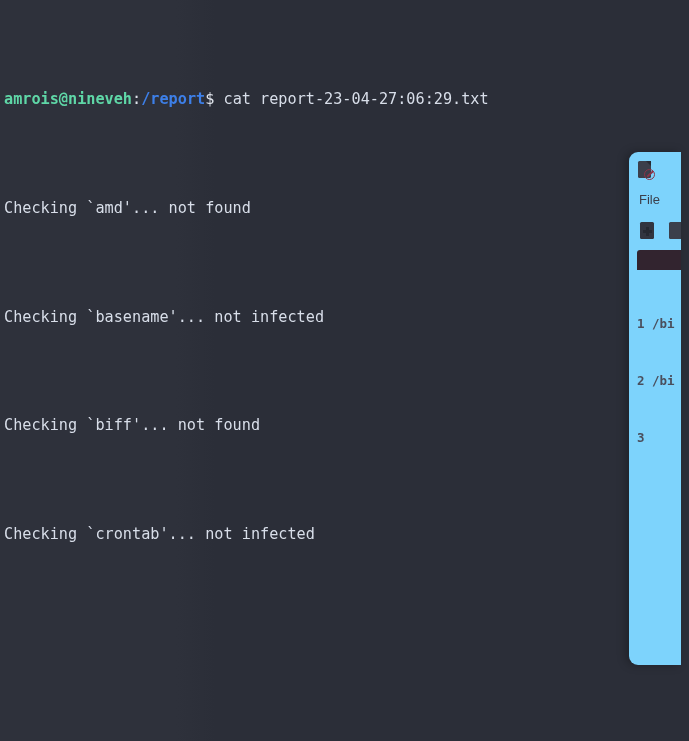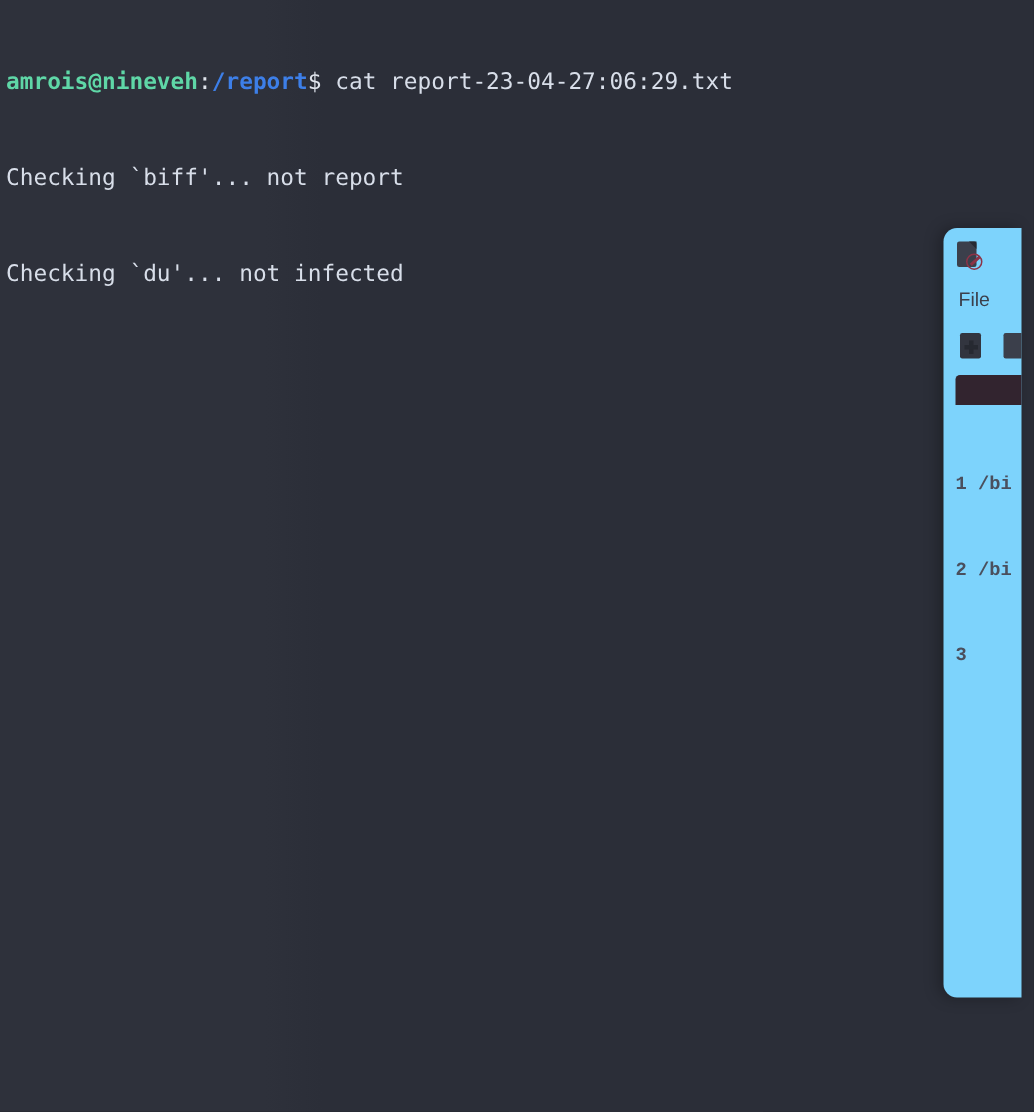--- a/index.html
+++ b/index.html
@@ -40,20 +40,21 @@
     padding: 2px 0 0 4px;
     font-size: 15.2px;
     line-height: 21.2px;
     color: #d8dee9;
     letter-spacing: 0px;
     white-space: pre;
   }
   .tline {
     white-space: pre;
     height: 21.2px;
+    margin-top: 45px;
   }
   .p-user   { color: #5fd7a7; font-weight: bold; }
   .p-colon  { color: #dfe3eb; }
   .p-path   { color: #3d7fe8; font-weight: bold; }
   .p-dollar { color: #dfe3eb; }
   .p-cmd    { color: #d8dee9; }
 
   
   #editor-window {
     position: absolute;
@@ -158,32 +159,34 @@
     border-top-left-radius: 3px;
   }
   #editor-window .ew-body {
     padding-top: 6px;
     font-family: "DejaVu Sans Mono", monospace;
     font-size: 12.5px;
     line-height: 19px;
     white-space: pre;
     overflow: hidden;
   }
-  .ew-row { height: 19px; white-space: pre; font-family: Liberation Mono, monospace; }
+  .ew-row { height: 19px; white-space: pre; }
   .ew-lnum { color: #4a4f5d; font-weight: bold; padding-left: 8px; }
   .ew-code { color: #4a4f5d; font-weight: bold; }
 </style>
 </head>
 <body>
 
 <div id="terminal">
   <div id="terminal-lines">
     <div class="tline"><span class="p-user">amrois@nineveh</span><span class="p-colon">:</span><span class="p-path">/report</span><span class="p-dollar">$ </span><span class="p-cmd">cat report-23-04-27:06:29.txt</span></div>
-    <div class="tline">Checking `biff'... not report</div>
-    <div class="tline">Checking `du'... not infected</div>
+    <div class="tline">Checking `amd'... not found</div>
+    <div class="tline">Checking `basename'... not infected</div>
+    <div class="tline">Checking `biff'... not found</div>
+    <div class="tline">Checking `crontab'... not infected</div>
     
     
     
     
     
     
     
     
     
     

